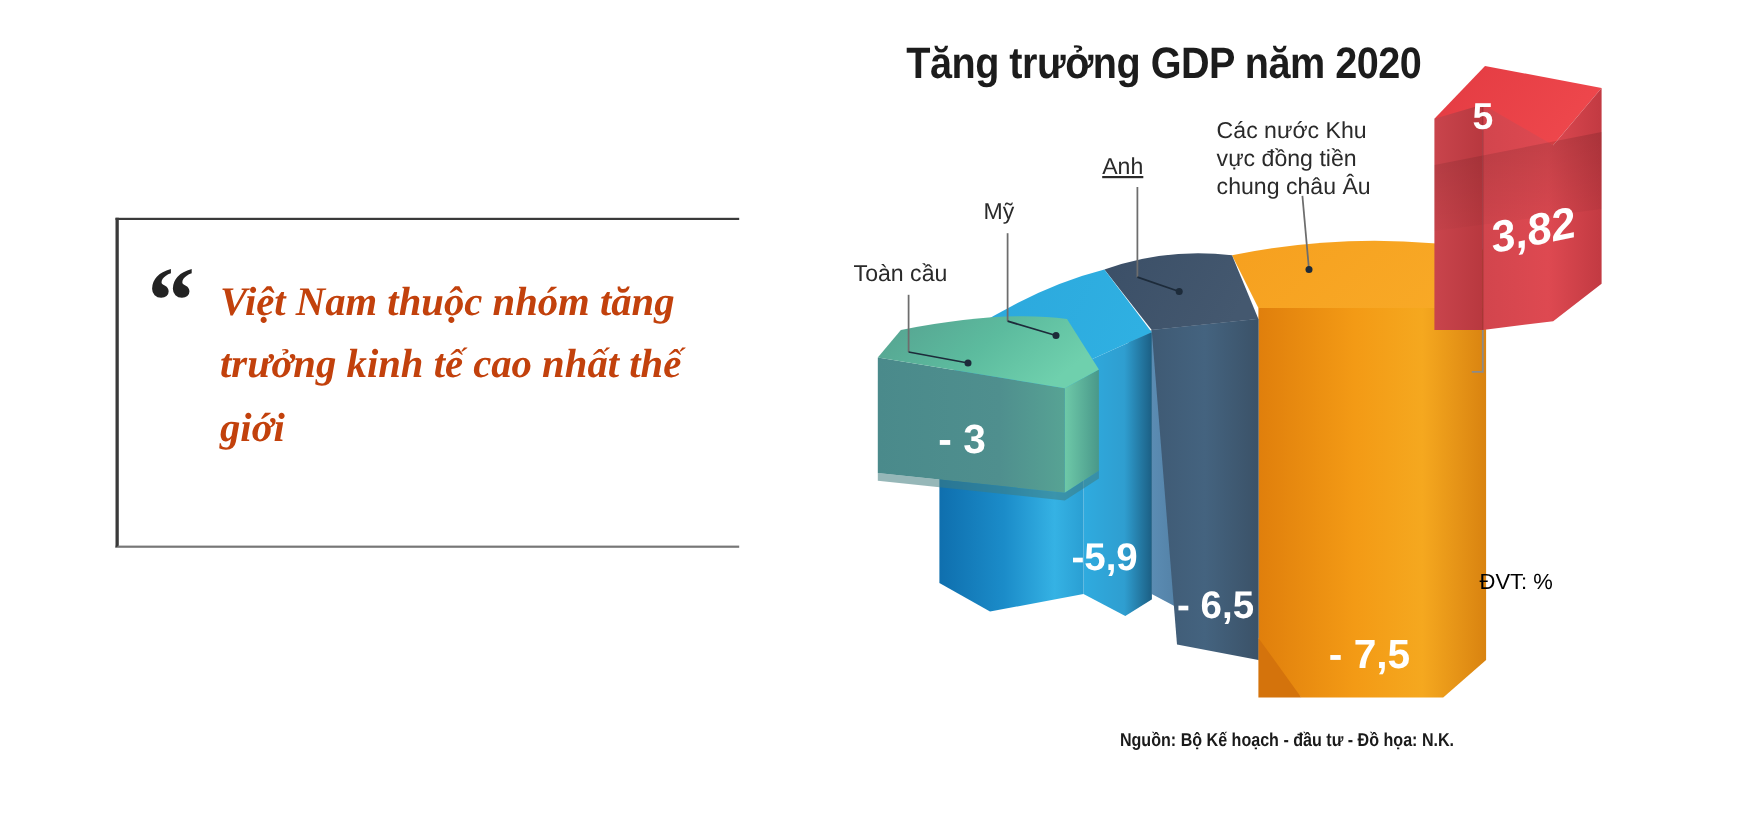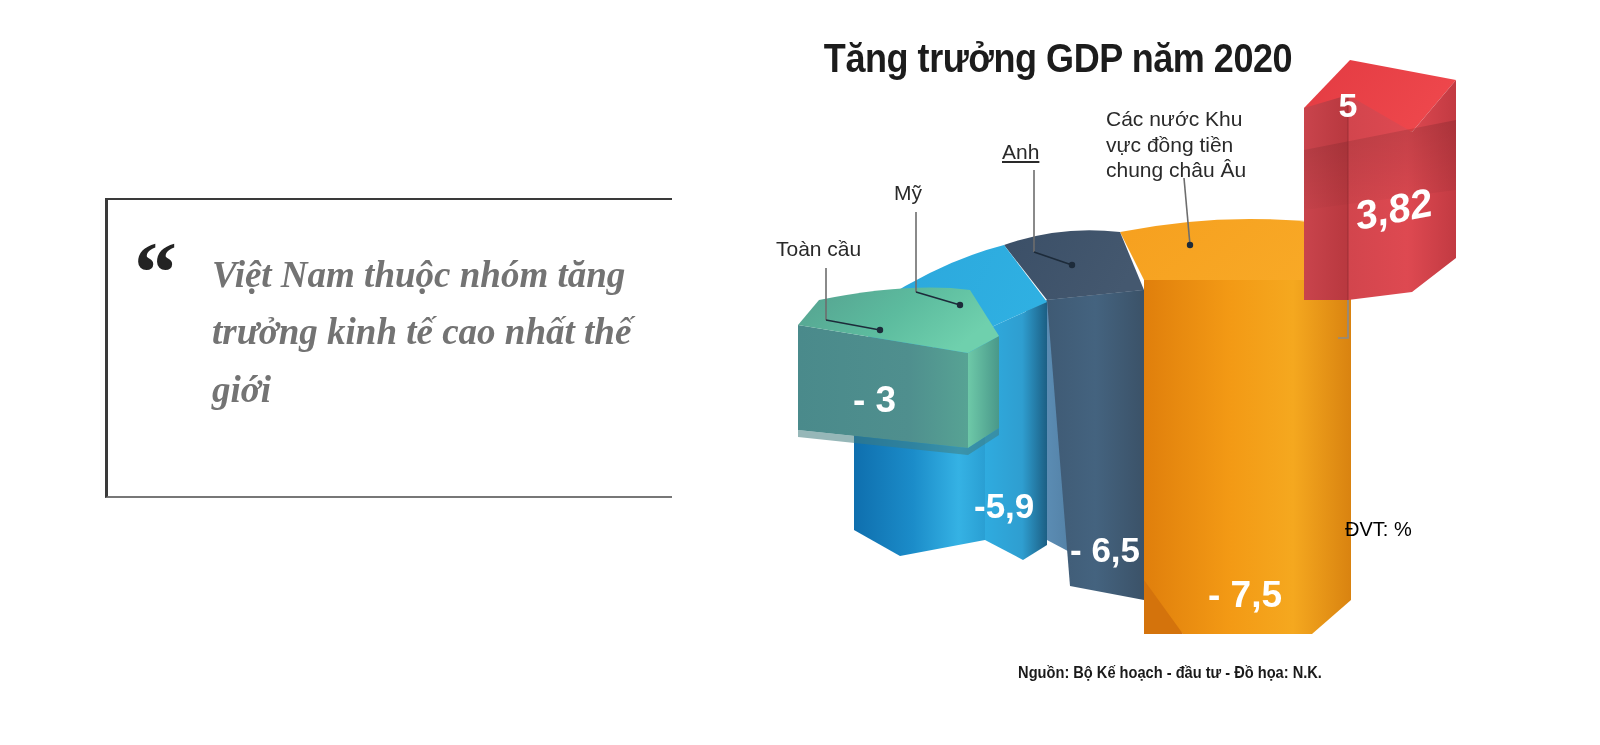--- a/index.html
+++ b/index.html
@@ -33,28 +33,28 @@
     left: 0px; top: 2px;
     font-family: "Liberation Serif", "DejaVu Serif", serif;
     font-size: 86px;
     font-weight: 700;
     line-height: 0.6;
     color: #232323;
     letter-spacing: -3px;
   }
   #quote-text {
     position: absolute;
-    left: 78px; top: 0px;
+    left: 66px; top: 0px;
     width: 450px;
     font-family: "Liberation Serif", "DejaVu Serif", serif;
     font-style: italic;
     font-weight: 700;
     font-size: 37px;
     line-height: 1.55;
-    color: #737373;
+    color: #c2410c;
   }
 
   
   #chart-area { position: absolute; left: 740px; top: 0; width: 860px; height: 738px; }
   #chart-svg { position: absolute; left: 0; top: 0; }
 
   #chart-title {
     position: absolute;
     left: 38px; top: 36px;
     width: 560px;

